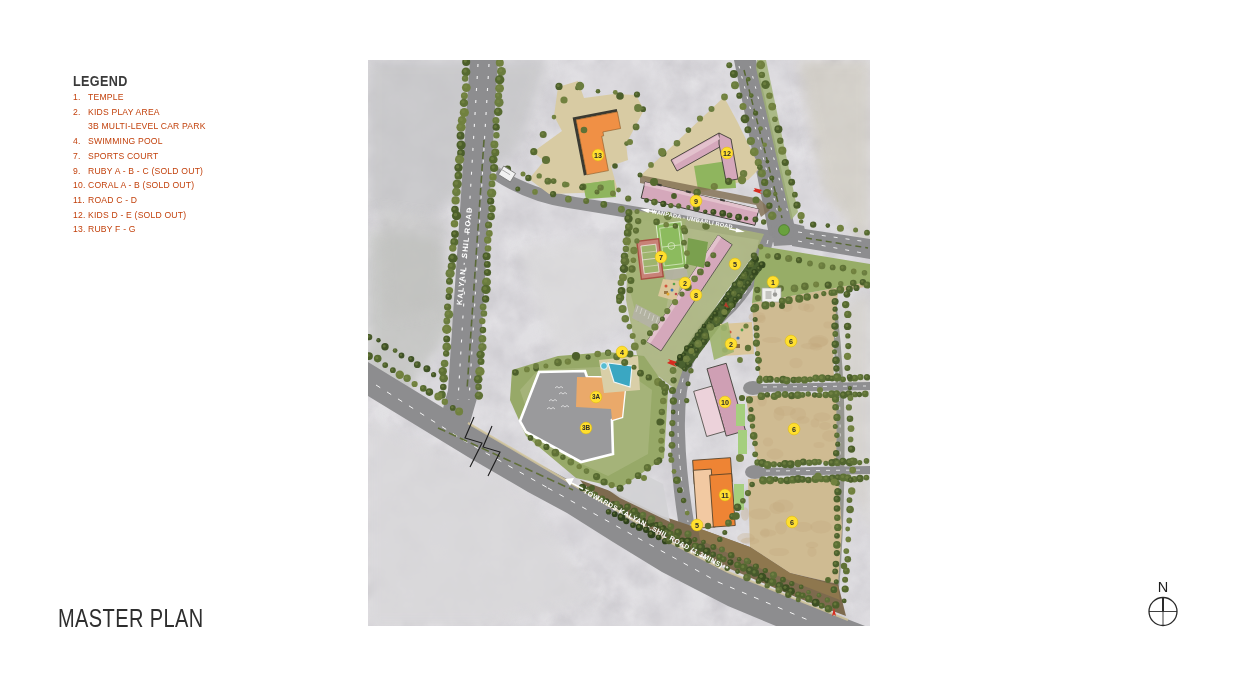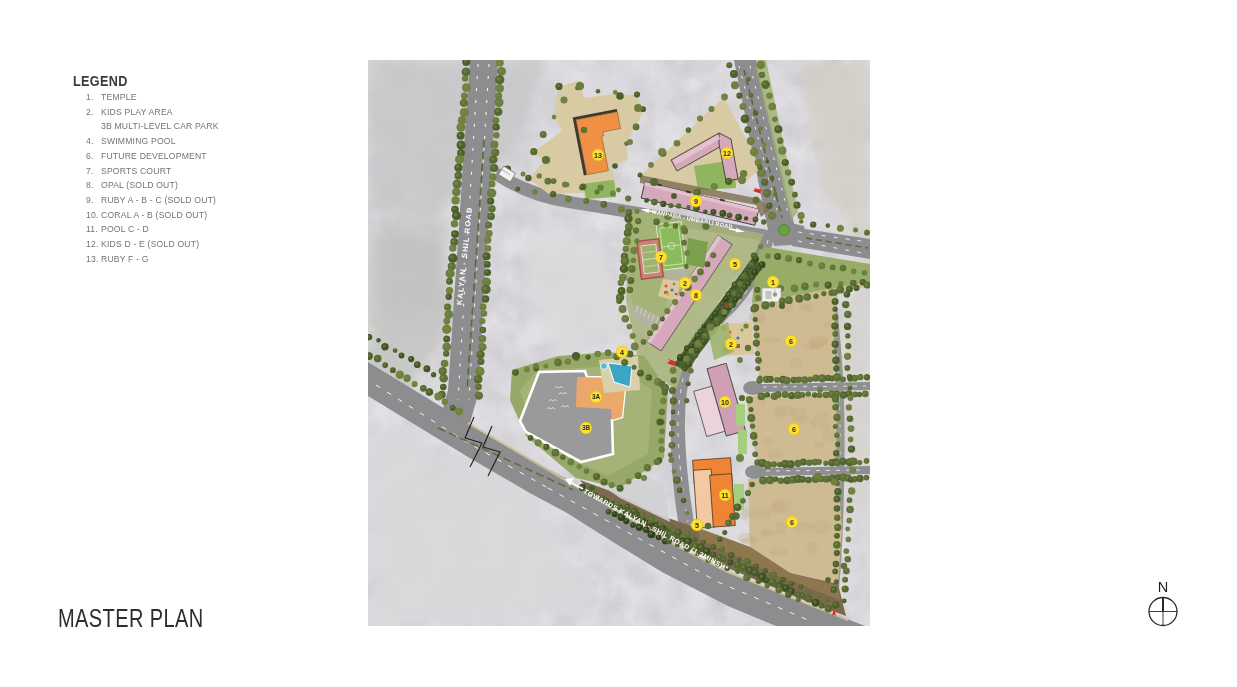--- a/index.html
+++ b/index.html
@@ -1,18 +1,18 @@
 <!DOCTYPE html>
 <html><head>
 <meta charset="utf-8">
 <title>Master Plan</title>
 <style>
 html,body{margin:0;padding:0;background:#ffffff;width:1237px;height:687px;overflow:hidden;}
 body{font-family:"Liberation Sans",sans-serif;position:relative;}
-#legend{position:absolute;left:86px;top:90px;width:260px;color:#737373;}
+#legend{position:absolute;left:73px;top:90px;width:260px;color:#c2410c;}
 #legtitle{position:absolute;left:73px;top:73px;font-size:14px;letter-spacing:0.4px;color:#3a3a3a;font-weight:bold;transform:scaleX(0.9);transform-origin:0 0;font-family:"Liberation Sans",sans-serif;}
 
 .li{font-size:8.6px;letter-spacing:0.2px;height:14.72px;line-height:14.72px;white-space:nowrap;}
 .li .n{display:inline-block;width:15px;}
 #title{position:absolute;left:58px;top:604px;font-size:25px;letter-spacing:0.5px;color:#2e2e2e;transform:scaleX(0.8);transform-origin:0 0;}
 #mapwrap{position:absolute;left:368px;top:60px;width:502px;height:566px;}
 #north{position:absolute;left:1140px;top:578px;width:50px;height:55px;}
 </style>
 </head>
 <body>
@@ -24,31 +24,29 @@
 <div class="li"><span class="n">1.</span><span>TEMPLE</span></div>
 
 <div class="li"><span class="n">2.</span><span>KIDS PLAY AREA</span></div>
 
 
 <div class="li"><span class="n"></span><span>3B MULTI-LEVEL CAR PARK</span></div>
 
 <div class="li"><span class="n">4.</span><span>SWIMMING POOL</span></div>
 
 
-<div class="li"><span class="n">6.</span><span>FUTURE DEVELOPMENT</span></div>
 
 <div class="li"><span class="n">7.</span><span>SPORTS COURT</span></div>
 
-<div class="li"><span class="n">8.</span><span>OPAL (SOLD OUT)</span></div>
 
 <div class="li"><span class="n">9.</span><span>RUBY A - B - C (SOLD OUT)</span></div>
 
 <div class="li"><span class="n">10.</span><span>CORAL A - B (SOLD OUT)</span></div>
 
-<div class="li"><span class="n">11.</span><span>POOL C - D</span></div>
+<div class="li"><span class="n">11.</span><span>ROAD C - D</span></div>
 
 <div class="li"><span class="n">12.</span><span>KIDS D - E (SOLD OUT)</span></div>
 
 <div class="li"><span class="n">13.</span><span>RUBY F - G</span></div>
 </div>
 
 <div id="title">MASTER PLAN</div>
 
 <svg id="north" viewBox="0 0 50 55">
 <text x="23" y="14" font-size="14.5" fill="#1e1e1e" text-anchor="middle" font-family="Liberation Sans, sans-serif">N</text>

